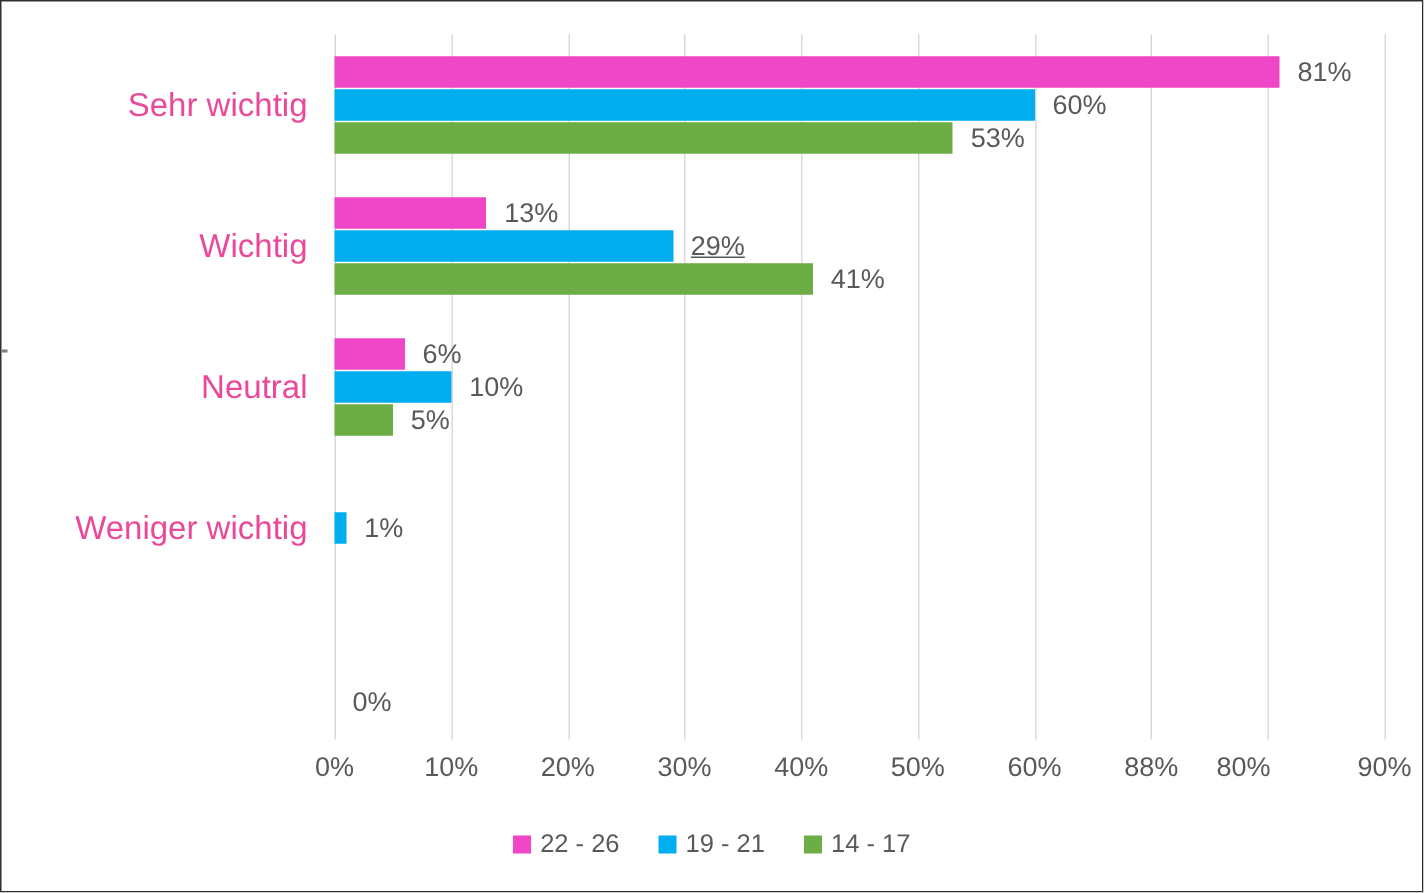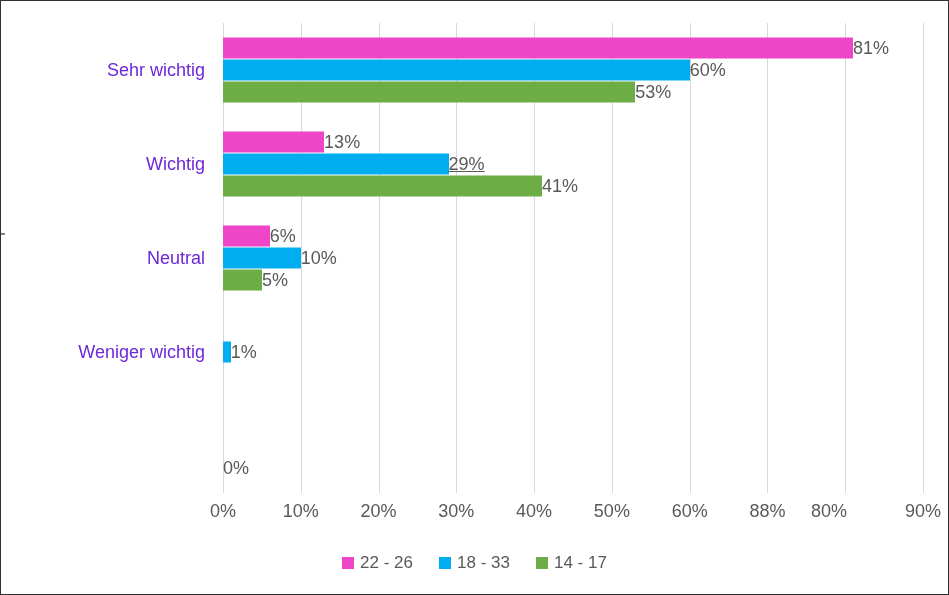--- a/index.html
+++ b/index.html
@@ -69,41 +69,41 @@
     top: 0;
     height: 21px;
   }
 
   .bar-label {
     position: absolute;
     top: 50%;
     transform: translateY(-50%);
     font-size: 18px;
     color: #595959;
-    padding-left: 0;
+    padding-left: 12px;
     white-space: nowrap;
   }
 
   .y-axis {
     position: absolute;
     left: 0;
     top: 22px;
     width: 212px;
     height: 470px;
   }
   .y-tick {
     position: absolute;
     right: 0;
     width: 212px;
     height: 94px;
     display: flex;
     align-items: center;
     justify-content: flex-end;
-    font-size: 18px;
-    color: #6d28d9;
+    font-size: 22px;
+    color: #ec4899;
     padding-right: 8px;
     box-sizing: border-box;
     text-align: right;
   }
 
   
   .x-axis {
     position: absolute;
     left: 222px;
     top: 500px;
@@ -261,21 +261,21 @@
       <div class="x-tick" style="left: 700px;">90%</div>
     </div>
 
   <div class="legend" id="legend">
       <div class="legend-item">
         <span class="legend-swatch" style="background: rgb(238, 70, 198);"></span>
         <span>22 - 26</span>
       </div>
       <div class="legend-item">
         <span class="legend-swatch" style="background: rgb(0, 174, 239);"></span>
-        <span>18 - 33</span>
+        <span>19 - 21</span>
       </div>
       <div class="legend-item">
         <span class="legend-swatch" style="background: rgb(108, 173, 69);"></span>
         <span>14 - 17</span>
       </div>
     </div>
 
 </div>
 
 </body></html>

